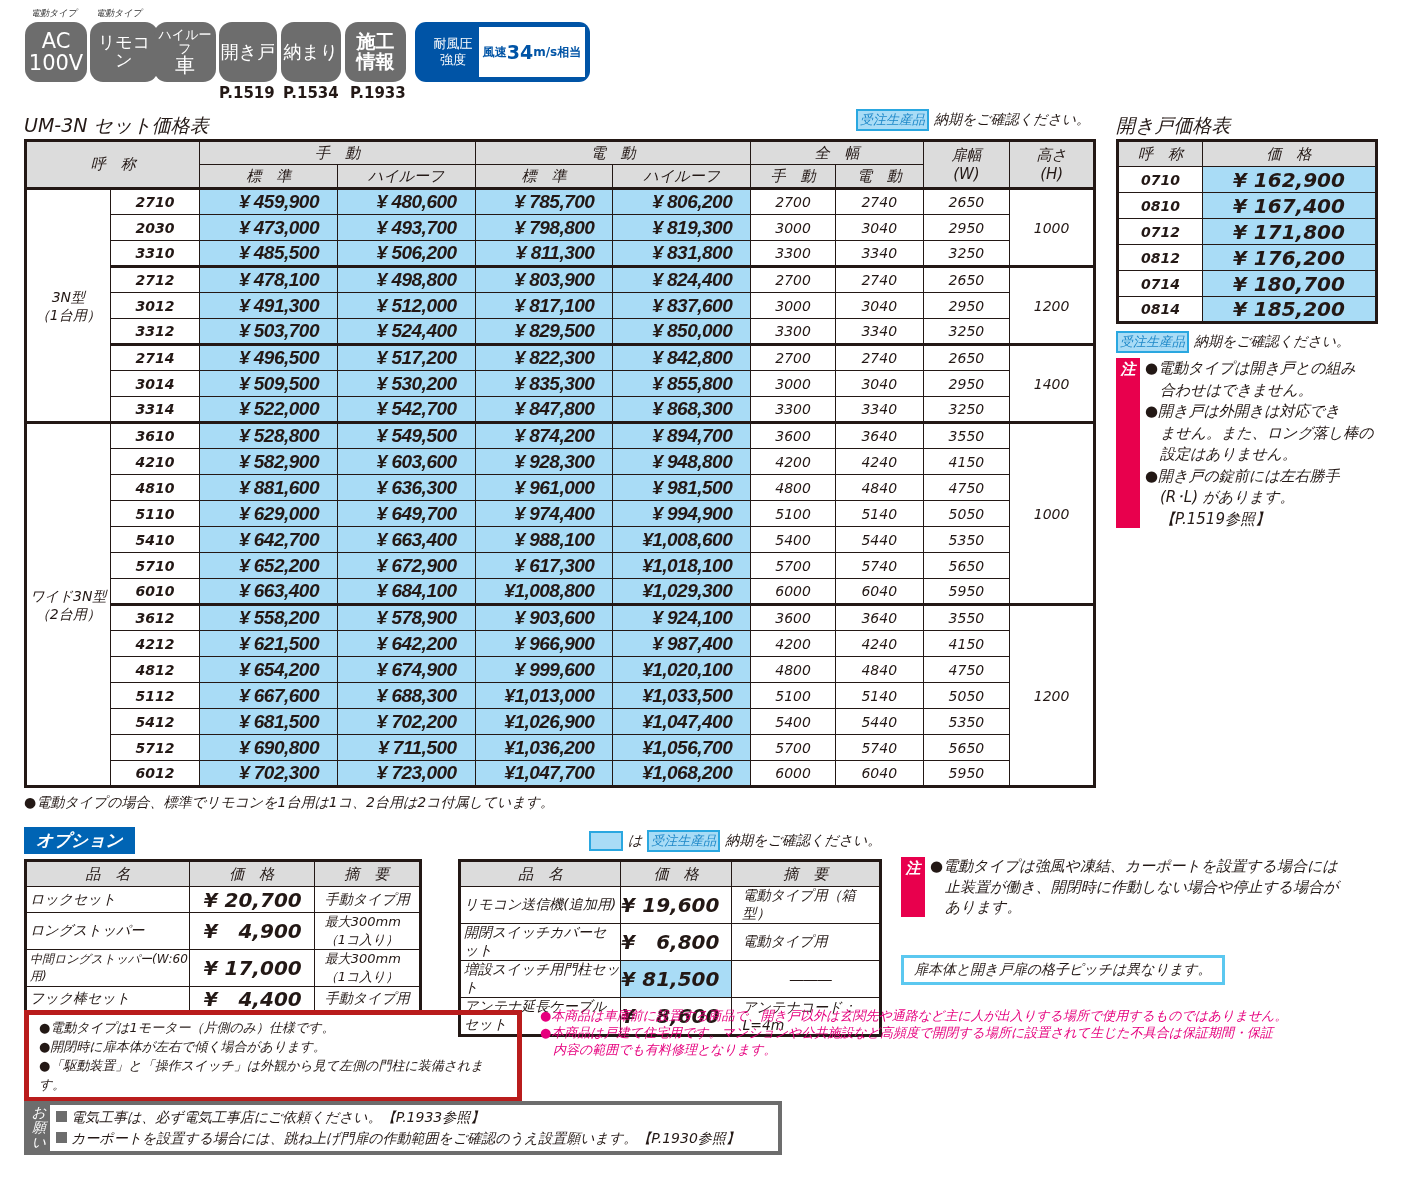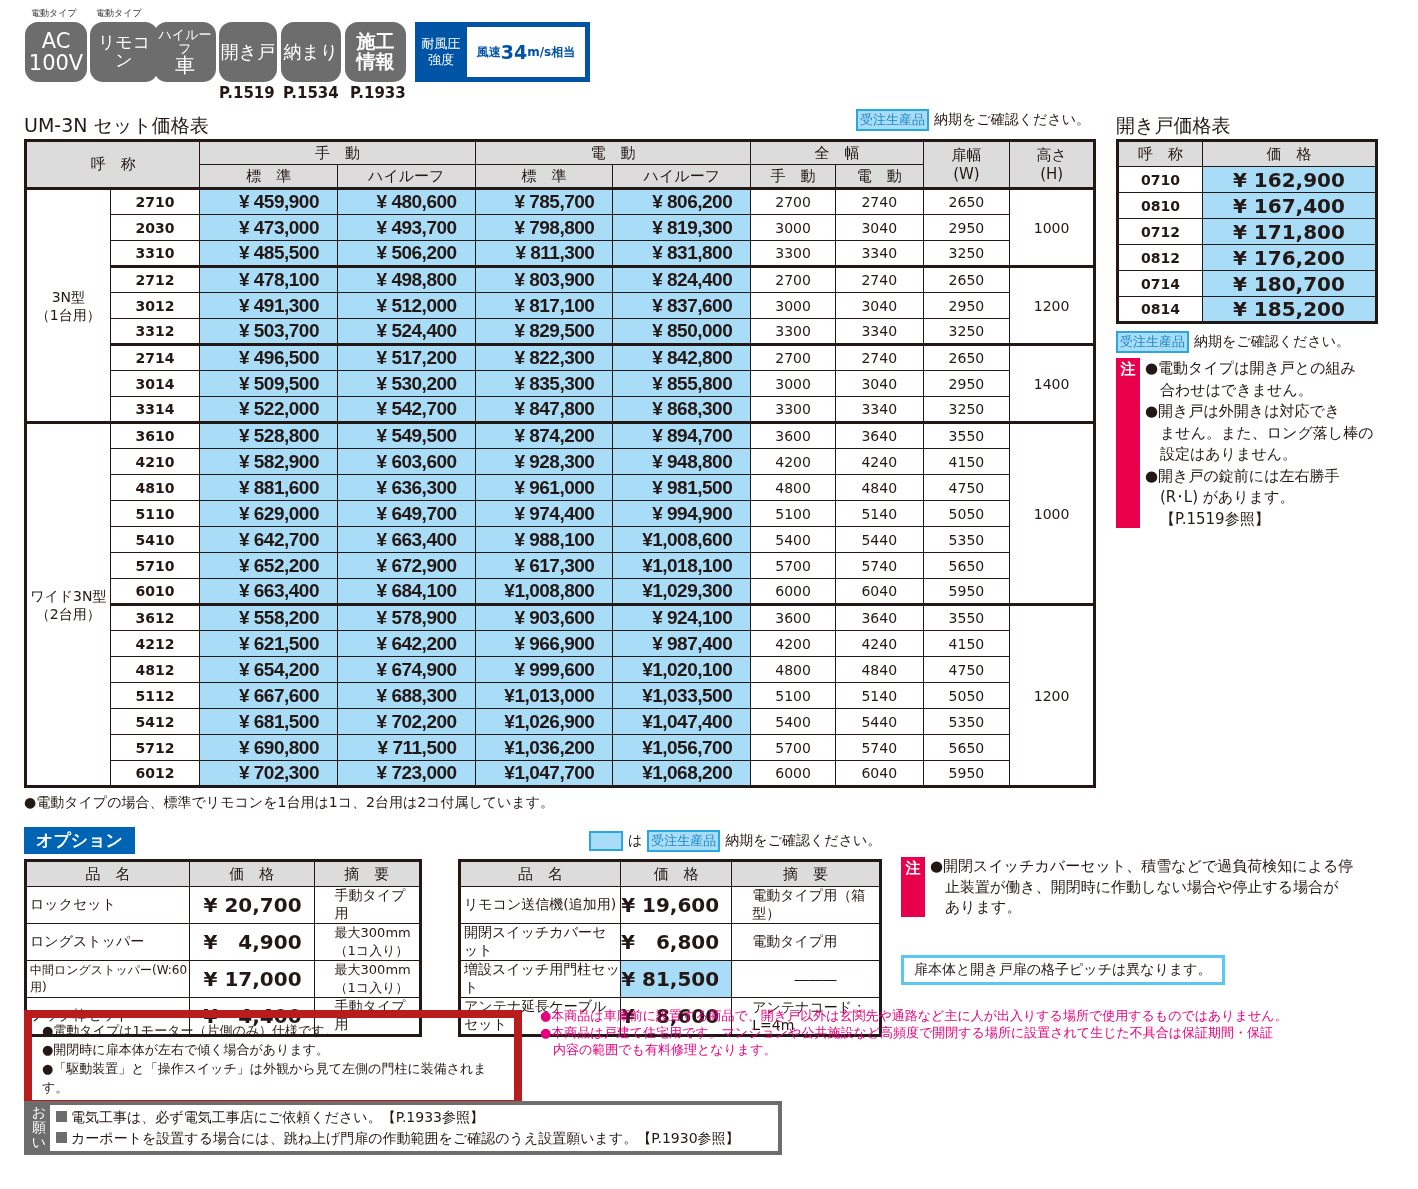--- a/index.html
+++ b/index.html
@@ -1,23 +1,23 @@
 <!DOCTYPE html>
 <html><head>
 <meta charset="utf-8">
 <style>
   * { box-sizing: border-box; margin: 0; padding: 0; }
   body { width: 1418px; height: 1189px; background: #ffffff; font-family: "DejaVu Sans", sans-serif; color: #231815; position: relative; overflow: hidden; }
-  .abs { position: absolute; }
+  .abs { position: absolute; font-style: italic; }
 
   
   .feat-top { font-size: 9px; color: #333; }
   .feat { position: absolute; top: 22px; height: 60px; background: #6d6d6d; border-radius: 13px; color: #fff; display: flex; align-items: center; justify-content: center; text-align: center; line-height: 1.05; }
   .feat span { display: block; }
-  .wind { position: absolute; left: 415px; top: 22px; width: 175px; height: 60px; background: #0054a6; display: flex; align-items: center; padding-left: 4px; }
+  .wind { position: absolute; left: 415px; top: 22px; width: 175px; height: 60px; background: #0054a6; display: flex; align-items: center; padding-left: 16px; border-radius: 11px; }
   .wind .lbl { color: #fff; font-size: 13px; width: 44px; text-align: center; line-height: 1.25; }
   .wind .val { background: #fff; height: 50px; flex: 1; margin-left: 4px; margin-right: 5px; display: flex; align-items: center; justify-content: center; color: #0054a6; font-weight: bold; font-size: 12px; }
   .wind .val b { font-size: 19px; }
   .pages { position: absolute; top: 84px; font-size: 15px; font-weight: bold; }
 
   .title { font-size: 19px; }
   .order-badge { display: inline-block; background: #a9dcf6; border: 2px solid #2aa7e0; color: #1e88c8; font-size: 13px; padding: 0 2px; line-height: 18px; }
   .order-note { font-size: 14px; }
 
   table { border-collapse: collapse; }
@@ -38,23 +38,23 @@
   .caution-tag { background: #e8004d; color: #fff; font-weight: bold; font-size: 15px; text-align: center; padding-top: 2px; }
   .note-text { font-size: 15px; line-height: 21.5px; }
 
   .opt-head { background: #0064b4; color: #fff; font-size: 17px; font-weight: bold; padding: 2px 12px; }
   .opt td, .opt th { border: 1px solid #231815; height: 26px; font-size: 14px; }
   .opt th { background: #dcdcdc; font-weight: normal; font-size: 15px; text-align: center; }
   .opt { border: 3px solid #231815; }
   .opt .name { text-align: left; padding-left: 3px; }
   .opt .price { font-weight: bold; font-size: 20px; text-align: right; padding-right: 12px; white-space: pre; }
   .opt .price.blue { background: #a9dcf6; }
-  .opt .sum { text-align: left; padding-left: 20px; }
-
-  .infobox { border: 8px solid #b91c1c; font-size: 13px; line-height: 19px; padding: 3px 10px; }
+  .opt .sum { text-align: left; padding-left: 10px; }
+
+  .infobox { border: 5px solid #b91c1c; font-size: 13px; line-height: 19px; padding: 3px 10px; }
   .pink { color: #e6007e; font-size: 13px; line-height: 17px; }
   .onegai { background: #6d6d6d; display: flex; padding: 4px; }
   .onegai .tag { width: 22px; color: #fff; font-size: 14px; line-height: 15px; text-align: center; }
   .onegai .body { background: #fff; flex: 1; font-size: 14px; line-height: 21px; padding: 2px 6px; }
   .sq { display: inline-block; width: 11px; height: 11px; background: #6d6d6d; margin-right: 4px; }
 </style>
 </head>
 <body>
 
 <div class="abs feat-top" style="left:31px;top:7px;">電動タイプ</div>
@@ -531,21 +531,21 @@
       <tr>
         <td class="name" style="">アンテナ延長ケーブルセット</td>
         <td class="price">¥   8,600</td>
         <td class="sum" style="">アンテナコード：L=4m</td>
       </tr>
     </tbody>
 </table>
 
 <div class="abs caution-tag" style="left:901px;top:857px;width:24px;height:60px;">注</div>
 <div class="abs note-text" id="elec-notes" style="left:930px;top:856px;width:470px;line-height:20.5px;">
-    <div>●開閉スイッチカバーセット、積雪などで過負荷検知による停</div>
+    <div>●電動タイプは強風や凍結、カーポートを設置する場合には</div>
     <div>　止装置が働き、開閉時に作動しない場合や停止する場合が</div>
     <div>　あります。</div>
   </div>
 
 <div class="abs" style="left:901px;top:955px;border:3px solid #5bc8f0;padding:3px 10px;font-size:14px;">扉本体と開き戸扉の格子ピッチは異なります。</div>
 
 <div class="abs infobox" id="info-box" style="left:24px;top:1010px;width:498px;">
     <div>●電動タイプは1モーター（片側のみ）仕様です。</div>
     <div>●開閉時に扉本体が左右で傾く場合があります。</div>
     <div>●「駆動装置」と「操作スイッチ」は外観から見て左側の門柱に装備されます。</div>

